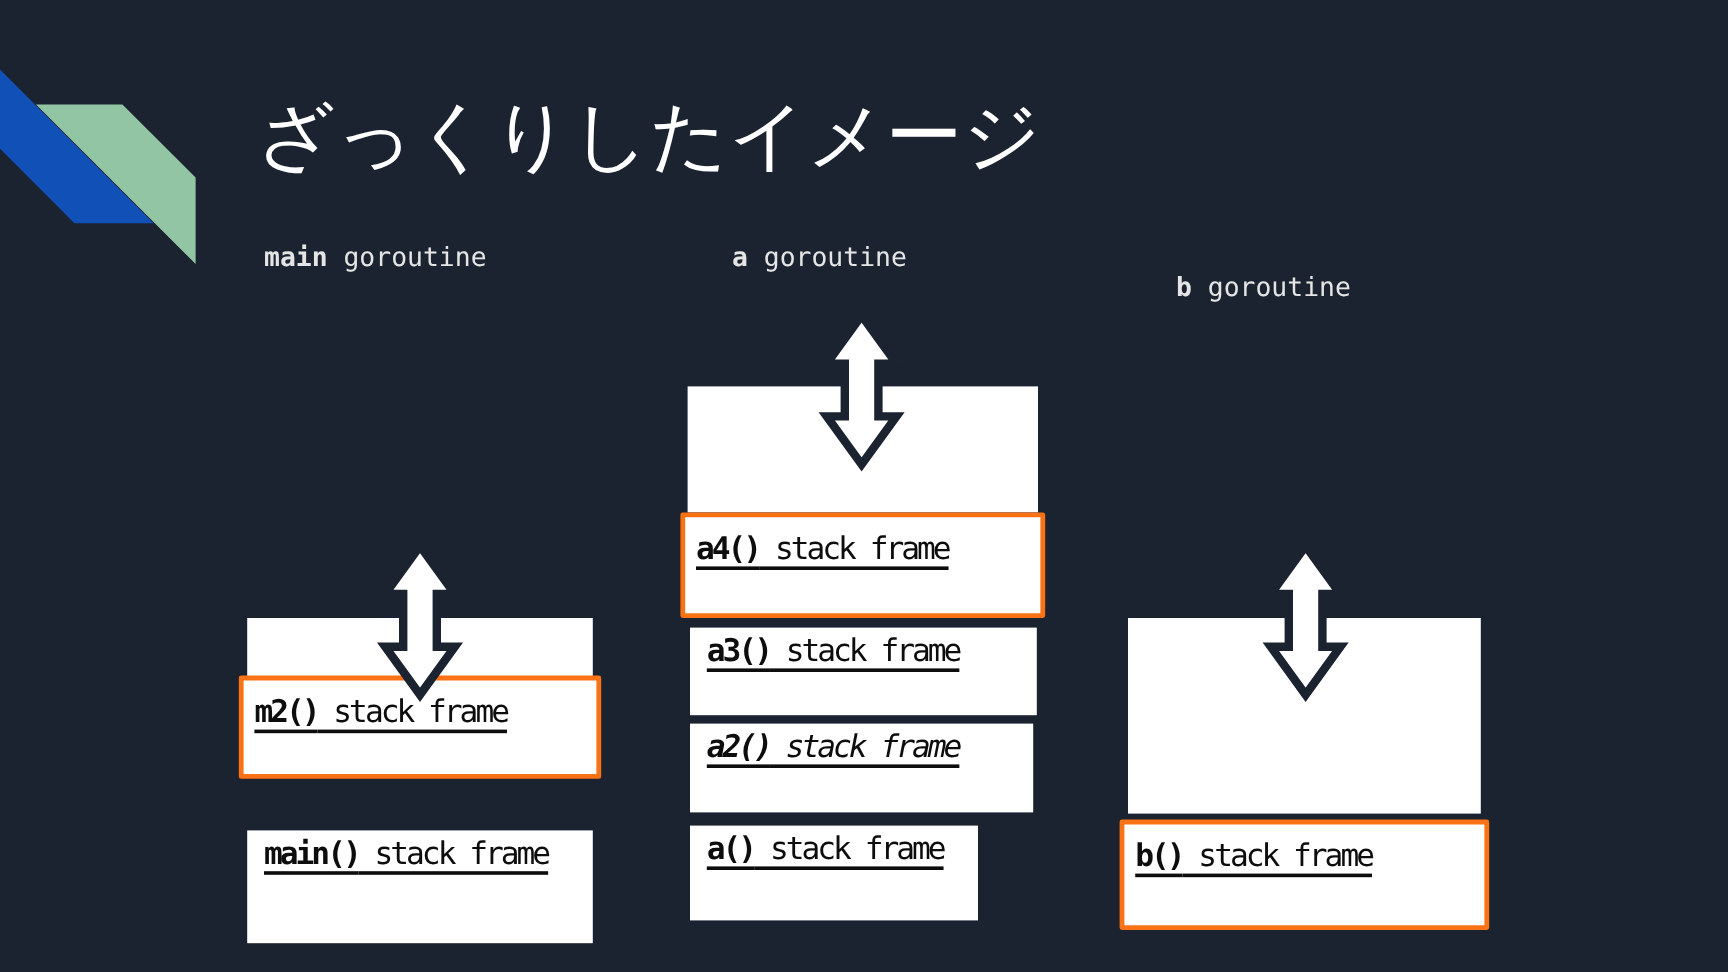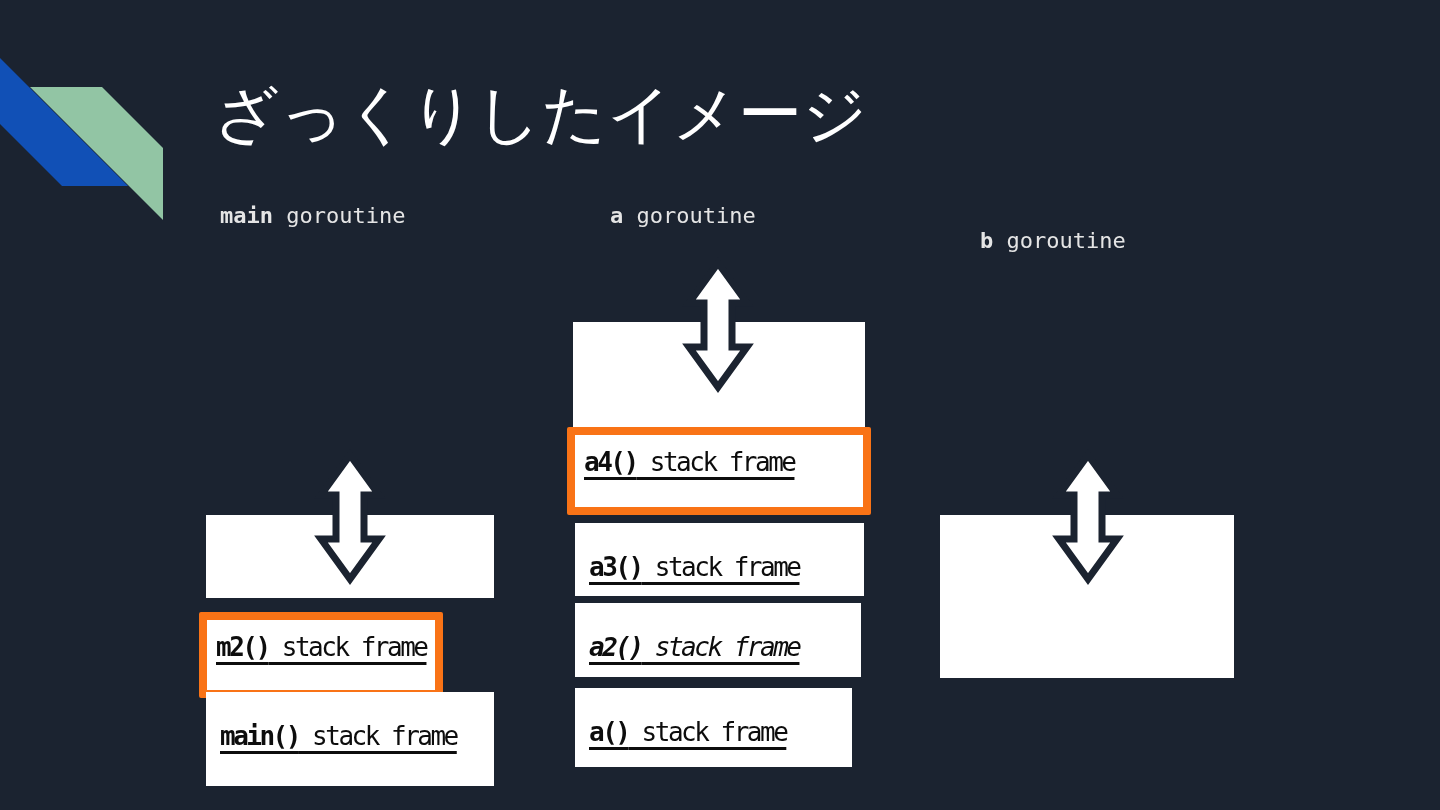--- a/index.html
+++ b/index.html
@@ -41,53 +41,53 @@
   .hdr-main { left: 220px; }
   .hdr-a    { left: 610px; }
   .hdr-b    { left: 980px; margin-top: 25px; }
 
   .box {
     position: absolute;
     box-sizing: border-box;
     background: #ffffff;
   }
   .box--hl {
-    border: 8px solid #f97316;
+    border: 4px solid #f97316;
     border-radius: 2px;
   }
   .frame-label {
     display: block;
-    padding: 28px 0 0 14px;
+    padding: 4px 0 0 14px;
     font-size: 26px;
     letter-spacing: -2.5px;
     line-height: 1.3;
     color: #0d0d0d;
     text-decoration: underline;
     text-decoration-thickness: 3px;
     text-underline-offset: 6px;
     white-space: nowrap;
   }
   .box--hl .frame-label { padding: 11px 0 0 9px; }
   .frame-label .fn-name { font-weight: 700; }
 
   .arrow-icon {
     position: absolute;
     overflow: visible;
   }
 
   
   .box-main-empty { left: 206px; top: 515px; width: 288px; height: 83px; }
-  .box-m2         { left: 199px; top: 612px; width: 244px; height: 86px; }
+  .box-m2         { left: 199px; top: 563px; width: 302px; height: 86px; }
   .box-mainfn     { left: 206px; top: 692px; width: 288px; height: 94px; }
   
   .box-a-empty    { left: 573px; top: 322px; width: 292px; height: 105px; }
   .box-a4         { left: 567px; top: 427px; width: 304px; height: 88px; }
   .box-a3         { left: 575px; top: 523px; width: 289px; height: 73px; }
   .box-a2         { left: 575px; top: 603px; width: 286px; height: 74px; font-style: italic; }
-  .box-afn        { left: 575px; top: 688px; width: 277px; height: 79px; }
+  .box-afn        { left: 575px; top: 688px; width: 240px; height: 79px; }
   
   .box-b-empty    { left: 940px; top: 515px; width: 294px; height: 163px; }
   .box-bfn        { left: 933px; top: 683px; width: 308px; height: 92px; }
 
   .arrow-main { left: 308px;  top: 450px; }
   .arrow-a    { left: 676px;  top: 258px; }
   .arrow-b    { left: 1046px; top: 450px; }
 </style>
 </head>
 <body>
@@ -121,20 +121,23 @@
     <span class="frame-label"><span class="fn-name">a3()</span><span> stack frame</span></span>
   </div>
   <div class="box box-a2">
     <span class="frame-label"><span class="fn-name">a2()</span><span> stack frame</span></span>
   </div>
   <div class="box box-afn">
     <span class="frame-label"><span class="fn-name">a()</span><span> stack frame</span></span>
   </div>
 
   <div class="box box-b-empty"></div>
+  <div class="box box--hl box-bfn">
+    <span class="frame-label"><span class="fn-name">b()</span><span> stack frame</span></span>
+  </div>
 
   <svg class="arrow-icon arrow-main" width="84" height="134" viewBox="0 0 84 134">
     <path d="M42 5 L71 45 L56 45 L56 89 L71 89 L42 129 L13 89 L28 89 L28 45 L13 45 Z" fill="#ffffff" stroke="#1b2330" stroke-width="7" stroke-linejoin="miter"></path>
   </svg>
   <svg class="arrow-icon arrow-a" width="84" height="134" viewBox="0 0 84 134">
     <path d="M42 5 L71 45 L56 45 L56 89 L71 89 L42 129 L13 89 L28 89 L28 45 L13 45 Z" fill="#ffffff" stroke="#1b2330" stroke-width="7" stroke-linejoin="miter"></path>
   </svg>
   <svg class="arrow-icon arrow-b" width="84" height="134" viewBox="0 0 84 134">
     <path d="M42 5 L71 45 L56 45 L56 89 L71 89 L42 129 L13 89 L28 89 L28 45 L13 45 Z" fill="#ffffff" stroke="#1b2330" stroke-width="7" stroke-linejoin="miter"></path>
   </svg>

